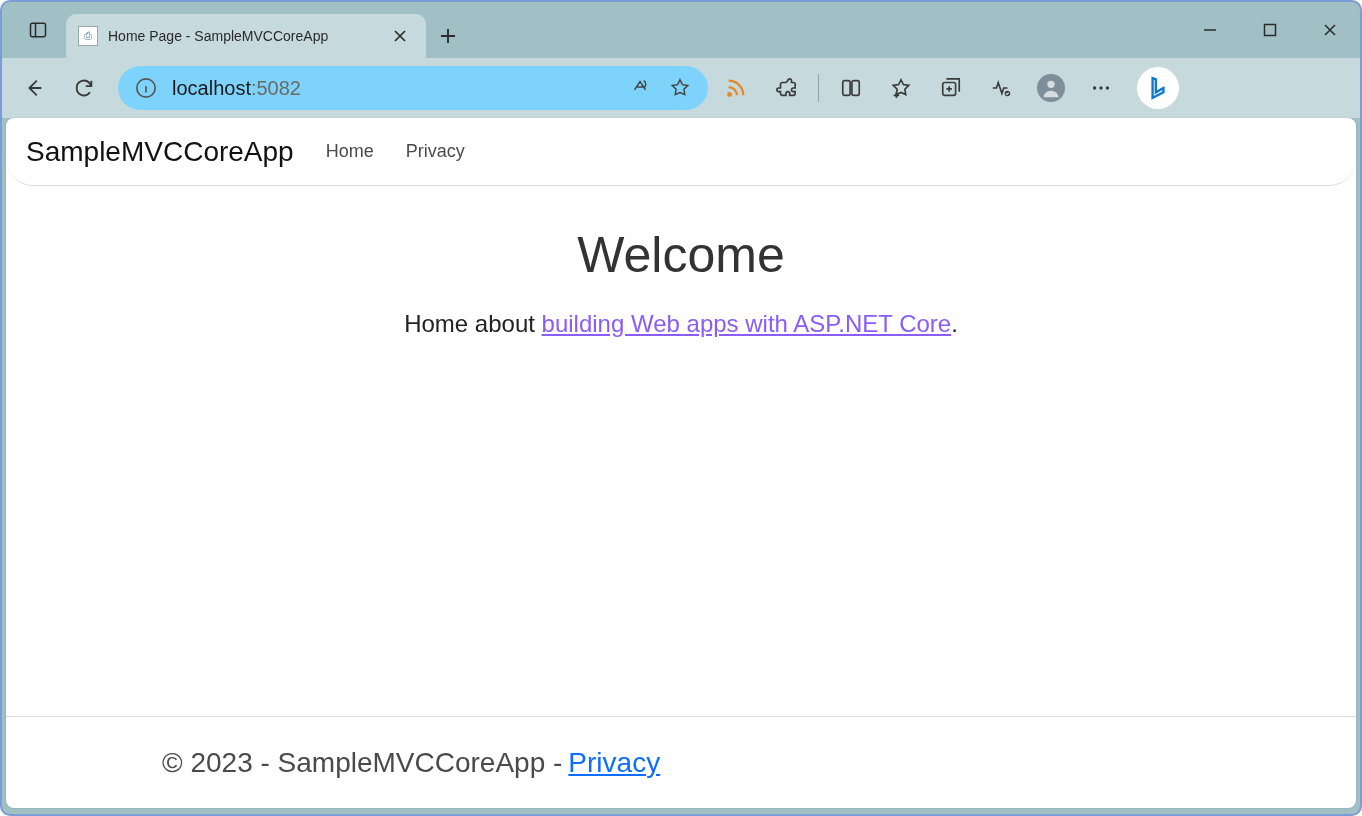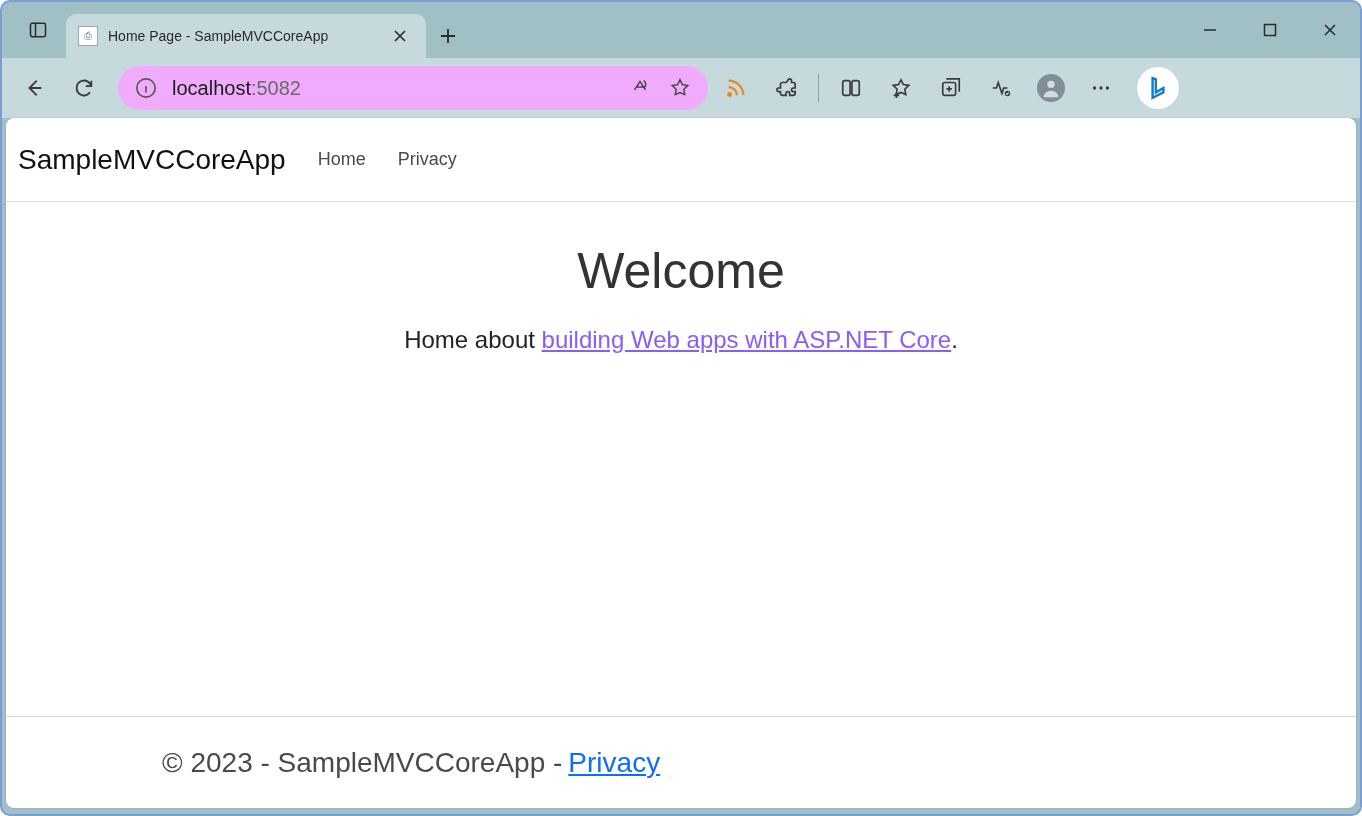--- a/index.html
+++ b/index.html
@@ -107,21 +107,21 @@
       display: flex; align-items: center; justify-content: center;
       border-radius: 6px;
       cursor: pointer;
     }
     
     .tb-btn svg { width: 22px; height: 22px; }
     
     .addressbar {
       flex: 0 0 590px;
       height: 44px;
-      background: #f0abfc;
+      background: #7dd3fc;
       border-radius: 22px;
       display: flex;
       align-items: center;
       padding: 0 14px;
       gap: 12px;
       margin-left: 6px;
     }
     
     .url {
       flex: 1;
@@ -160,26 +160,27 @@
       margin: 0 4px 6px 4px;
       background: #fff;
       border-radius: 8px;
       display: flex;
       flex-direction: column;
       overflow: hidden;
       box-shadow: 0 0 2px rgba(0,0,0,0.15);
     }
     
     .page-nav {
-      height: 84px;
+      height: 68px;
       border-bottom: 1px solid #dcdcdc;
       display: flex;
       align-items: center;
-      padding: 0 12px;
+      padding: 0 20px;
       gap: 32px;
+      border-radius: 27px;
     }
     
     .brand {
       font-size: 28px;
       color: #111;
     }
     
     .nav-link {
       font-size: 18px;
       color: #4a4a4a;

